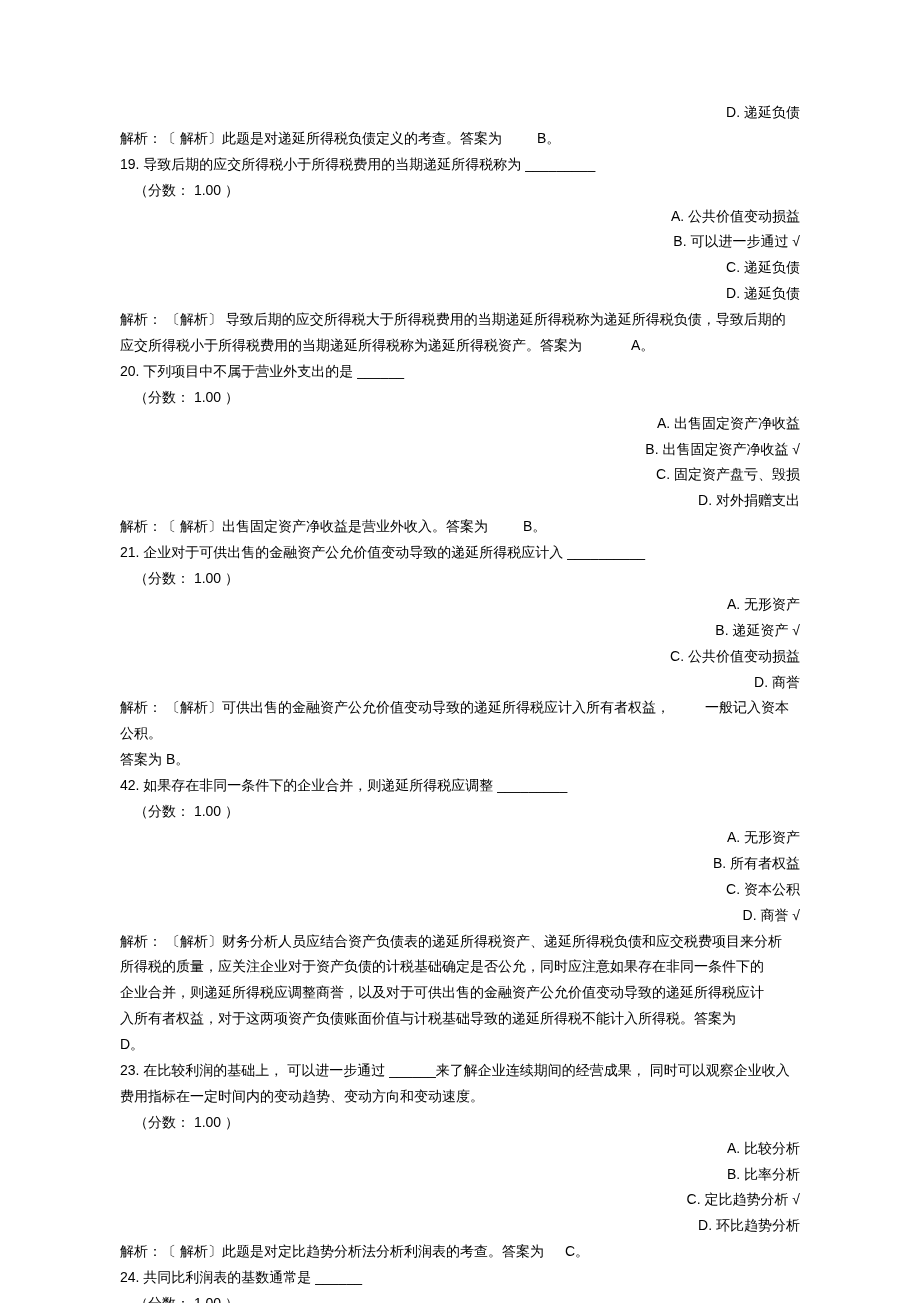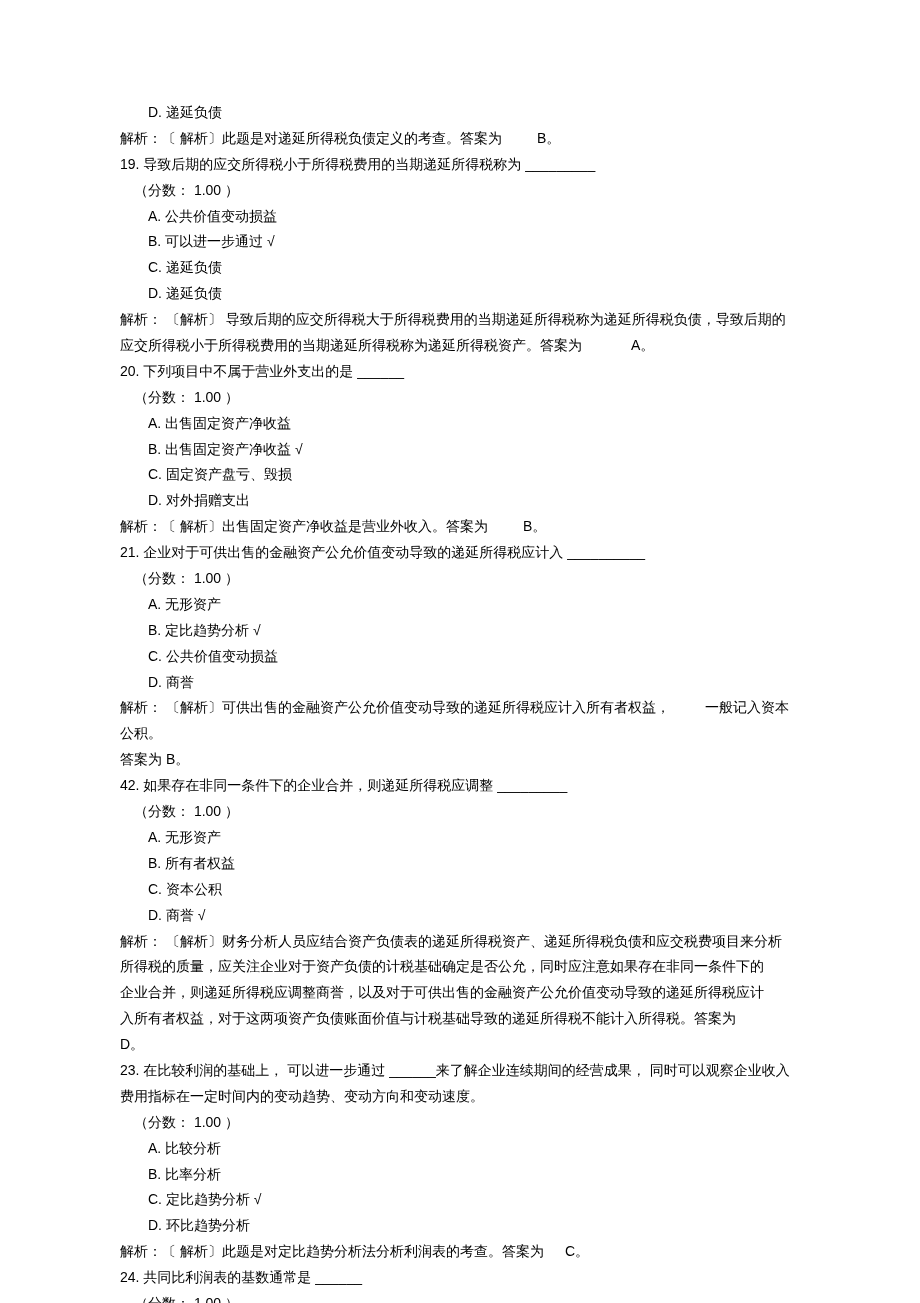--- a/index.html
+++ b/index.html
@@ -14,20 +14,21 @@
       box-sizing: border-box;
     }
     .line {
       display: block;
     }
     .indent1 {
       padding-left: 1em;
     }
     .indent2 {
       padding-left: 2em;
+      text-align: right;
     }
     .gap {
       display: inline-block;
       width: 1.5em;
     }
     .gap2 {
       display: inline-block;
       width: 2.5em;
     }
     .gap3 {
@@ -60,21 +61,21 @@
 <div class="line indent2">B.  出售固定资产净收益  √</div>
 <div class="line indent2">C.  固定资产盘亏、毁损</div>
 <div class="line indent2">D.  对外捐赠支出</div>
 <div class="line">
   <span>解析：〔 解析〕出售固定资产净收益是营业外收入。答案为</span><span class="gap2"></span><span>B。</span>
 </div>
 
 <div class="line">21.  企业对于可供出售的金融资产公允价值变动导致的递延所得税应计入  __________</div>
 <div class="line indent1">（分数： 1.00 ）</div>
 <div class="line indent2">A.  无形资产</div>
-<div class="line indent2">B.  定比趋势分析  √</div>
+<div class="line indent2">B.  递延资产  √</div>
 <div class="line indent2">C.  公共价值变动损益</div>
 <div class="line indent2">D.  商誉</div>
 <div class="line">
   <span>解析： 〔解析〕可供出售的金融资产公允价值变动导致的递延所得税应计入所有者权益，</span><span class="gap2"></span><span>一般记入资本公积。</span>
 </div>
 <div class="line">答案为 B。</div>
 
 <div class="line">42.  如果存在非同一条件下的企业合并，则递延所得税应调整  _________</div>
 <div class="line indent1">（分数： 1.00 ）</div>
 <div class="line indent2">A.  无形资产</div>

